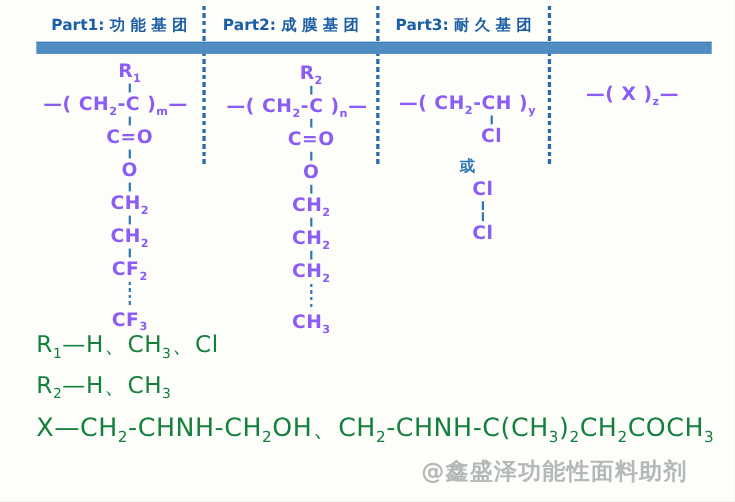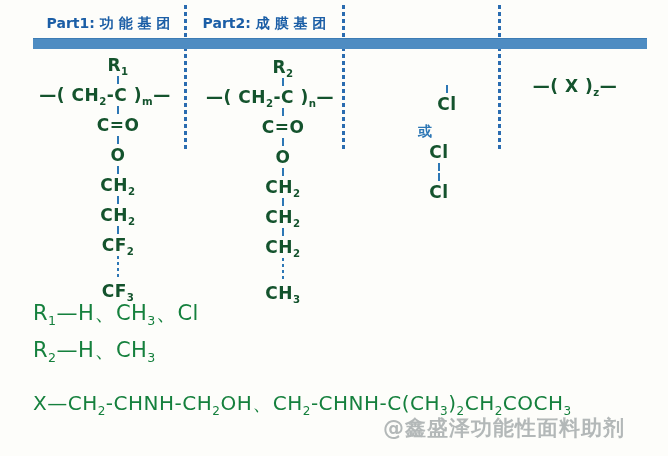--- a/index.html
+++ b/index.html
@@ -11,21 +11,21 @@
   
   .hbar{position:absolute;left:33px;top:38px;width:614px;height:10px;
         background:#4e8cc2;border-top:1px solid #3d7cb4;}
   .vsep{position:absolute;top:5px;height:146px;width:3px;
         background:repeating-linear-gradient(to bottom,#2a6cb0 0 4px,transparent 4px 7px);}
   .plabel{position:absolute;top:13px;height:20px;line-height:20px;
           text-align:center;font-size:14px;font-weight:bold;color:#1b5ea6;
           white-space:nowrap;}
   
   .col{position:absolute;display:flex;flex-direction:column;align-items:center;}
-  .frm{height:20px;line-height:20px;font-size:17px;font-weight:600;color:#14532d;
+  .frm{height:20px;line-height:20px;font-size:17px;font-weight:600;color:#8b5cf6;
        white-space:nowrap;letter-spacing:0.5px;}
   .frm sub{font-size:0.6em;}
   .vb{width:2px;height:8px;background:#2d77b5;margin:1px 0;}
   .vb.dash{height:24px;background:repeating-linear-gradient(to bottom,#2d77b5 0 3px,transparent 3px 6px);}
   .off1{margin-left:26px;}   
   .off2{margin-left:44px;}   
   .off3{margin-left:28px;}   
   .cn{height:18px;line-height:18px;font-size:14px;font-weight:bold;color:#2d77b5;}
   .sp8{height:8px;} .sp2{height:2px;}
   
@@ -43,20 +43,21 @@
 <div class="canvas">
 
   <div class="vsep" style="left:184px"></div>
   <div class="vsep" style="left:342px"></div>
   <div class="vsep" style="left:498px"></div>
 
   <div class="hbar"></div>
 
   <div class="plabel" style="left:33px;width:151px">Part1: 功 能 基 团</div>
   <div class="plabel" style="left:187px;width:155px">Part2: 成 膜 基 团</div>
+  <div class="plabel" style="left:345px;width:153px">Part3: 耐 久 基 团</div>
 
   <div class="col" style="left:30px;top:55px;width:150px">
     <div class="frm off1">R<sub>1</sub></div>
     <div class="vb off1"></div>
     <div class="frm">—( CH<sub>2</sub>-C )<sub>m</sub>—</div>
     <div class="vb off1"></div>
     <div class="frm off1">C=O</div>
     <div class="vb off1"></div>
     <div class="frm off1">O</div>
     <div class="vb off1"></div>
@@ -81,34 +82,35 @@
     <div class="frm off1">CH<sub>2</sub></div>
     <div class="vb off1"></div>
     <div class="frm off1">CH<sub>2</sub></div>
     <div class="vb off1"></div>
     <div class="frm off1">CH<sub>2</sub></div>
     <div class="vb dash off1"></div>
     <div class="frm off1">CH<sub>3</sub></div>
   </div>
 
   <div class="col" style="left:350px;top:84px;width:150px">
+    <div class="frm">—( CH<sub>2</sub>-CH )<sub>y</sub></div>
     <div class="vb off2"></div>
     <div class="frm off2">Cl</div>
     <div class="sp8"></div>
     <div class="cn">或</div>
     <div class="sp2"></div>
     <div class="frm off3">Cl</div>
     <div class="vb off3"></div>
     <div class="vb off3"></div>
     <div class="frm off3">Cl</div>
   </div>
 
   <div class="col" style="left:505px;top:76px;width:140px">
     <div class="frm">—( X )<sub>z</sub>—</div>
   </div>
 
   <div class="legend" style="top:299px">R<sub>1</sub>—H、CH<sub>3</sub>、Cl</div>
   <div class="legend" style="top:336px">R<sub>2</sub>—H、CH<sub>3</sub></div>
-  <div class="legend" style="top:390px;font-size:20px">X—CH<sub>2</sub>-CHNH-CH<sub>2</sub>OH、CH<sub>2</sub>-CHNH-C(CH<sub>3</sub>)<sub>2</sub>CH<sub>2</sub>COCH<sub>3</sub></div>
+  <div class="legend" style="top:373px;font-size:23px">X—CH<sub>2</sub>-CHNH-CH<sub>2</sub>OH、CH<sub>2</sub>-CHNH-C(CH<sub>3</sub>)<sub>2</sub>CH<sub>2</sub>COCH<sub>3</sub></div>
 
   <div class="wmark">@鑫盛泽功能性面料助剂</div>
 
 </div>
 
 </body></html>

